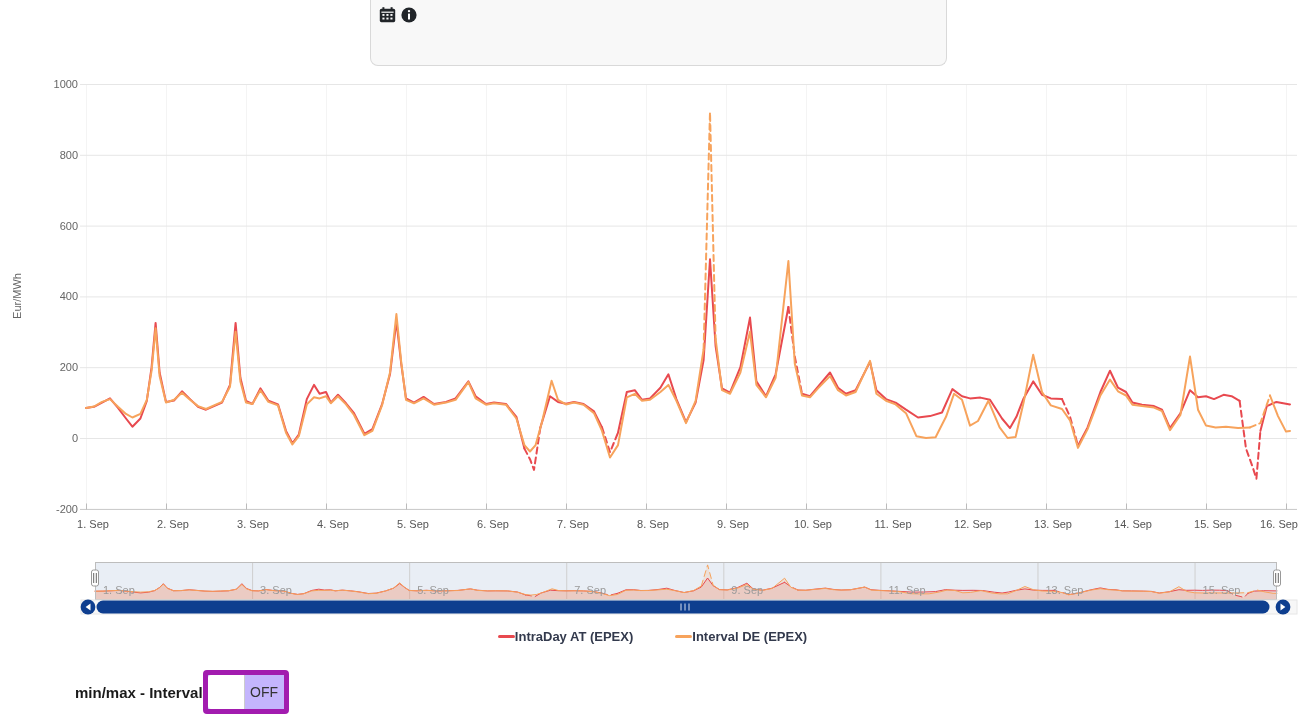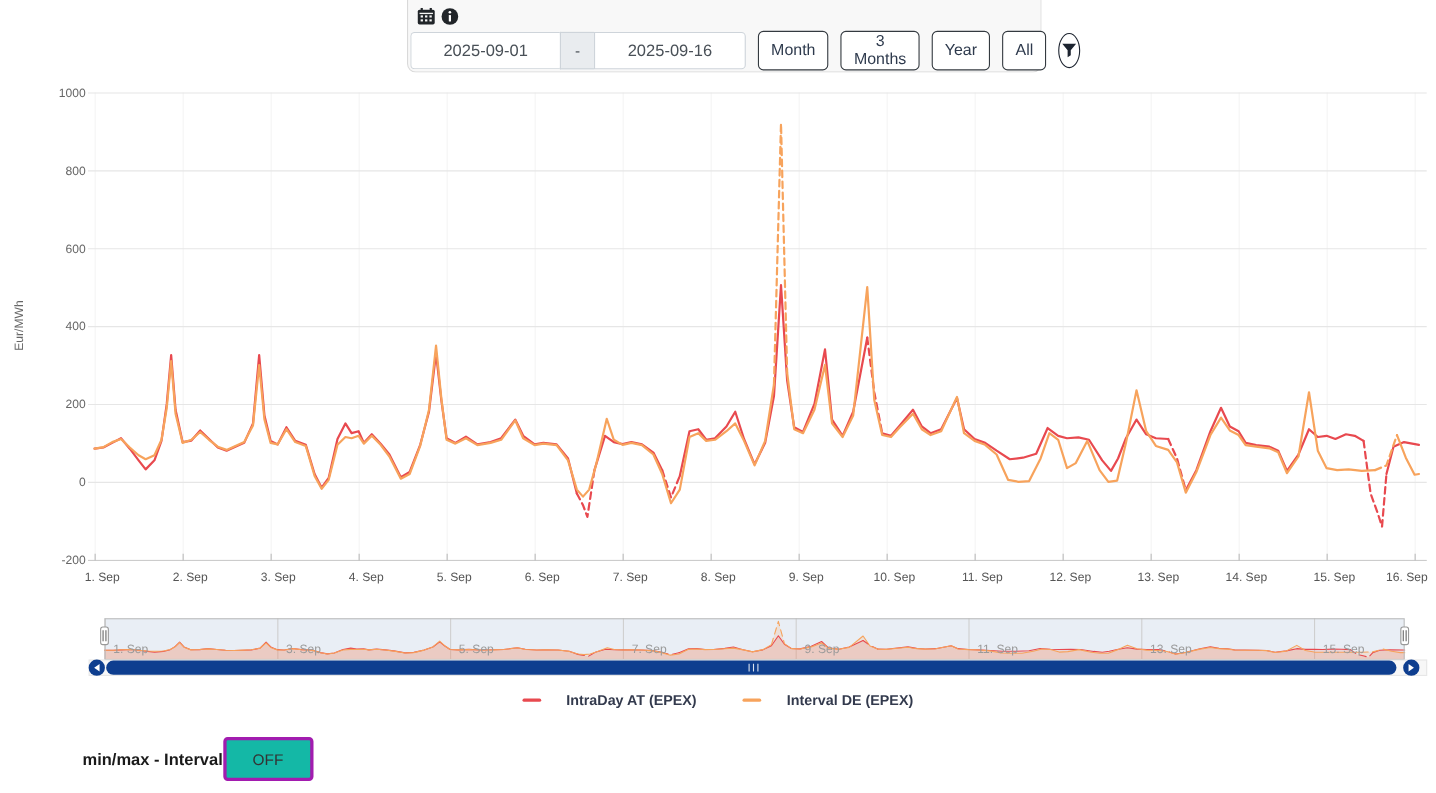--- a/index.html
+++ b/index.html
@@ -26,29 +26,29 @@
              background:#fff;display:flex;align-items:center;justify-content:center;cursor:pointer;padding:0;}
 
   
   #chart-svg{position:absolute;left:0;top:0;}
   text.axlbl{font-family:"Liberation Sans",sans-serif;font-size:11px;fill:#666;}
   text.axlbl.x{fill:#555;}
   text.navlbl{font-family:"Liberation Sans",sans-serif;font-size:11px;fill:#9a9a9a;}
 
   
   .legend{position:absolute;left:0;top:629px;width:1305px;display:flex;justify-content:center;gap:42px;}
-  .legend-item{display:flex;align-items:center;gap:23px;cursor:pointer;}
+  .legend-item{display:flex;align-items:center;gap:0;cursor:pointer;}
   .legend-swatch{width:17px;height:3px;border-radius:2px;background:#999;}
   .legend-label{font-size:13px;font-weight:bold;color:#333a4d;}
 
   
   .footer{position:absolute;left:75px;top:670px;display:flex;align-items:center;}
   .footer-label{font-size:15px;font-weight:bold;color:#1a1a1a;margin-right:0;}
-  .toggle{width:76px;height:34px;border:3px solid #a21caf;border-radius:4px;display:flex;
-          overflow:hidden;cursor:pointer;background:#14b8a6;flex-direction:column;}
+  .toggle{width:76px;height:34px;border:5px solid #a21caf;border-radius:4px;display:flex;
+          overflow:hidden;cursor:pointer;background:#c4b5fd;}
   .toggle-knob{width:36px;background:#fff;border-right:1px solid #ccc;border-radius:3px 0 0 3px;}
   .toggle-off{flex:1;display:flex;align-items:center;justify-content:center;
               font-size:14px;color:#333;}
 </style>
 </head>
 <body>
 
 <div class="panel">
   <div class="panel-icons">
     <span>
@@ -67,38 +67,20 @@
         </g>
       </svg>
     </span>
     <span>
       <svg width="16" height="16" viewBox="0 0 16 16">
         <circle cx="8" cy="8" r="7.6" fill="#212529"></circle>
         <rect x="7" y="6.6" width="2" height="6" rx="0.5" fill="#fff"></rect>
         <circle cx="8" cy="4.1" r="1.2" fill="#fff"></circle>
       </svg>
     </span>
-  </div>
-  <div class="panel-row">
-    <div class="dategroup">
-      <input class="datein left" type="text" value="2025-09-01" style="">
-      <span class="datesep">-</span>
-      <input class="datein right" type="text" value="2025-09-16" style="">
-    </div>
-    <button class="rbtn">Month</button>
-    <button class="rbtn">3 Months</button>
-    <button class="rbtn">Year</button>
-    <button class="rbtn">All</button>
-    <button class="filterbtn">
-      <span>
-        <svg width="18" height="18" viewBox="0 0 20 20" style="display:block">
-          <path d="M3,3 H17 L11.6,9.6 V14.6 L8.4,16.8 V9.6 Z" fill="#1d2430"></path>
-        </svg>
-      </span>
-    </button>
   </div>
 </div>
 
 <svg id="chart-svg" width="1305" height="622">
     <g>
       <line x1="86.5" x2="86.5" y1="84" y2="509" stroke="#f4f4f4" stroke-width="1"></line>
       <line x1="166.5" x2="166.5" y1="84" y2="509" stroke="#f4f4f4" stroke-width="1"></line>
       <line x1="246.5" x2="246.5" y1="84" y2="509" stroke="#f4f4f4" stroke-width="1"></line>
       <line x1="326.5" x2="326.5" y1="84" y2="509" stroke="#f4f4f4" stroke-width="1"></line>
       <line x1="406.5" x2="406.5" y1="84" y2="509" stroke="#f4f4f4" stroke-width="1"></line>

